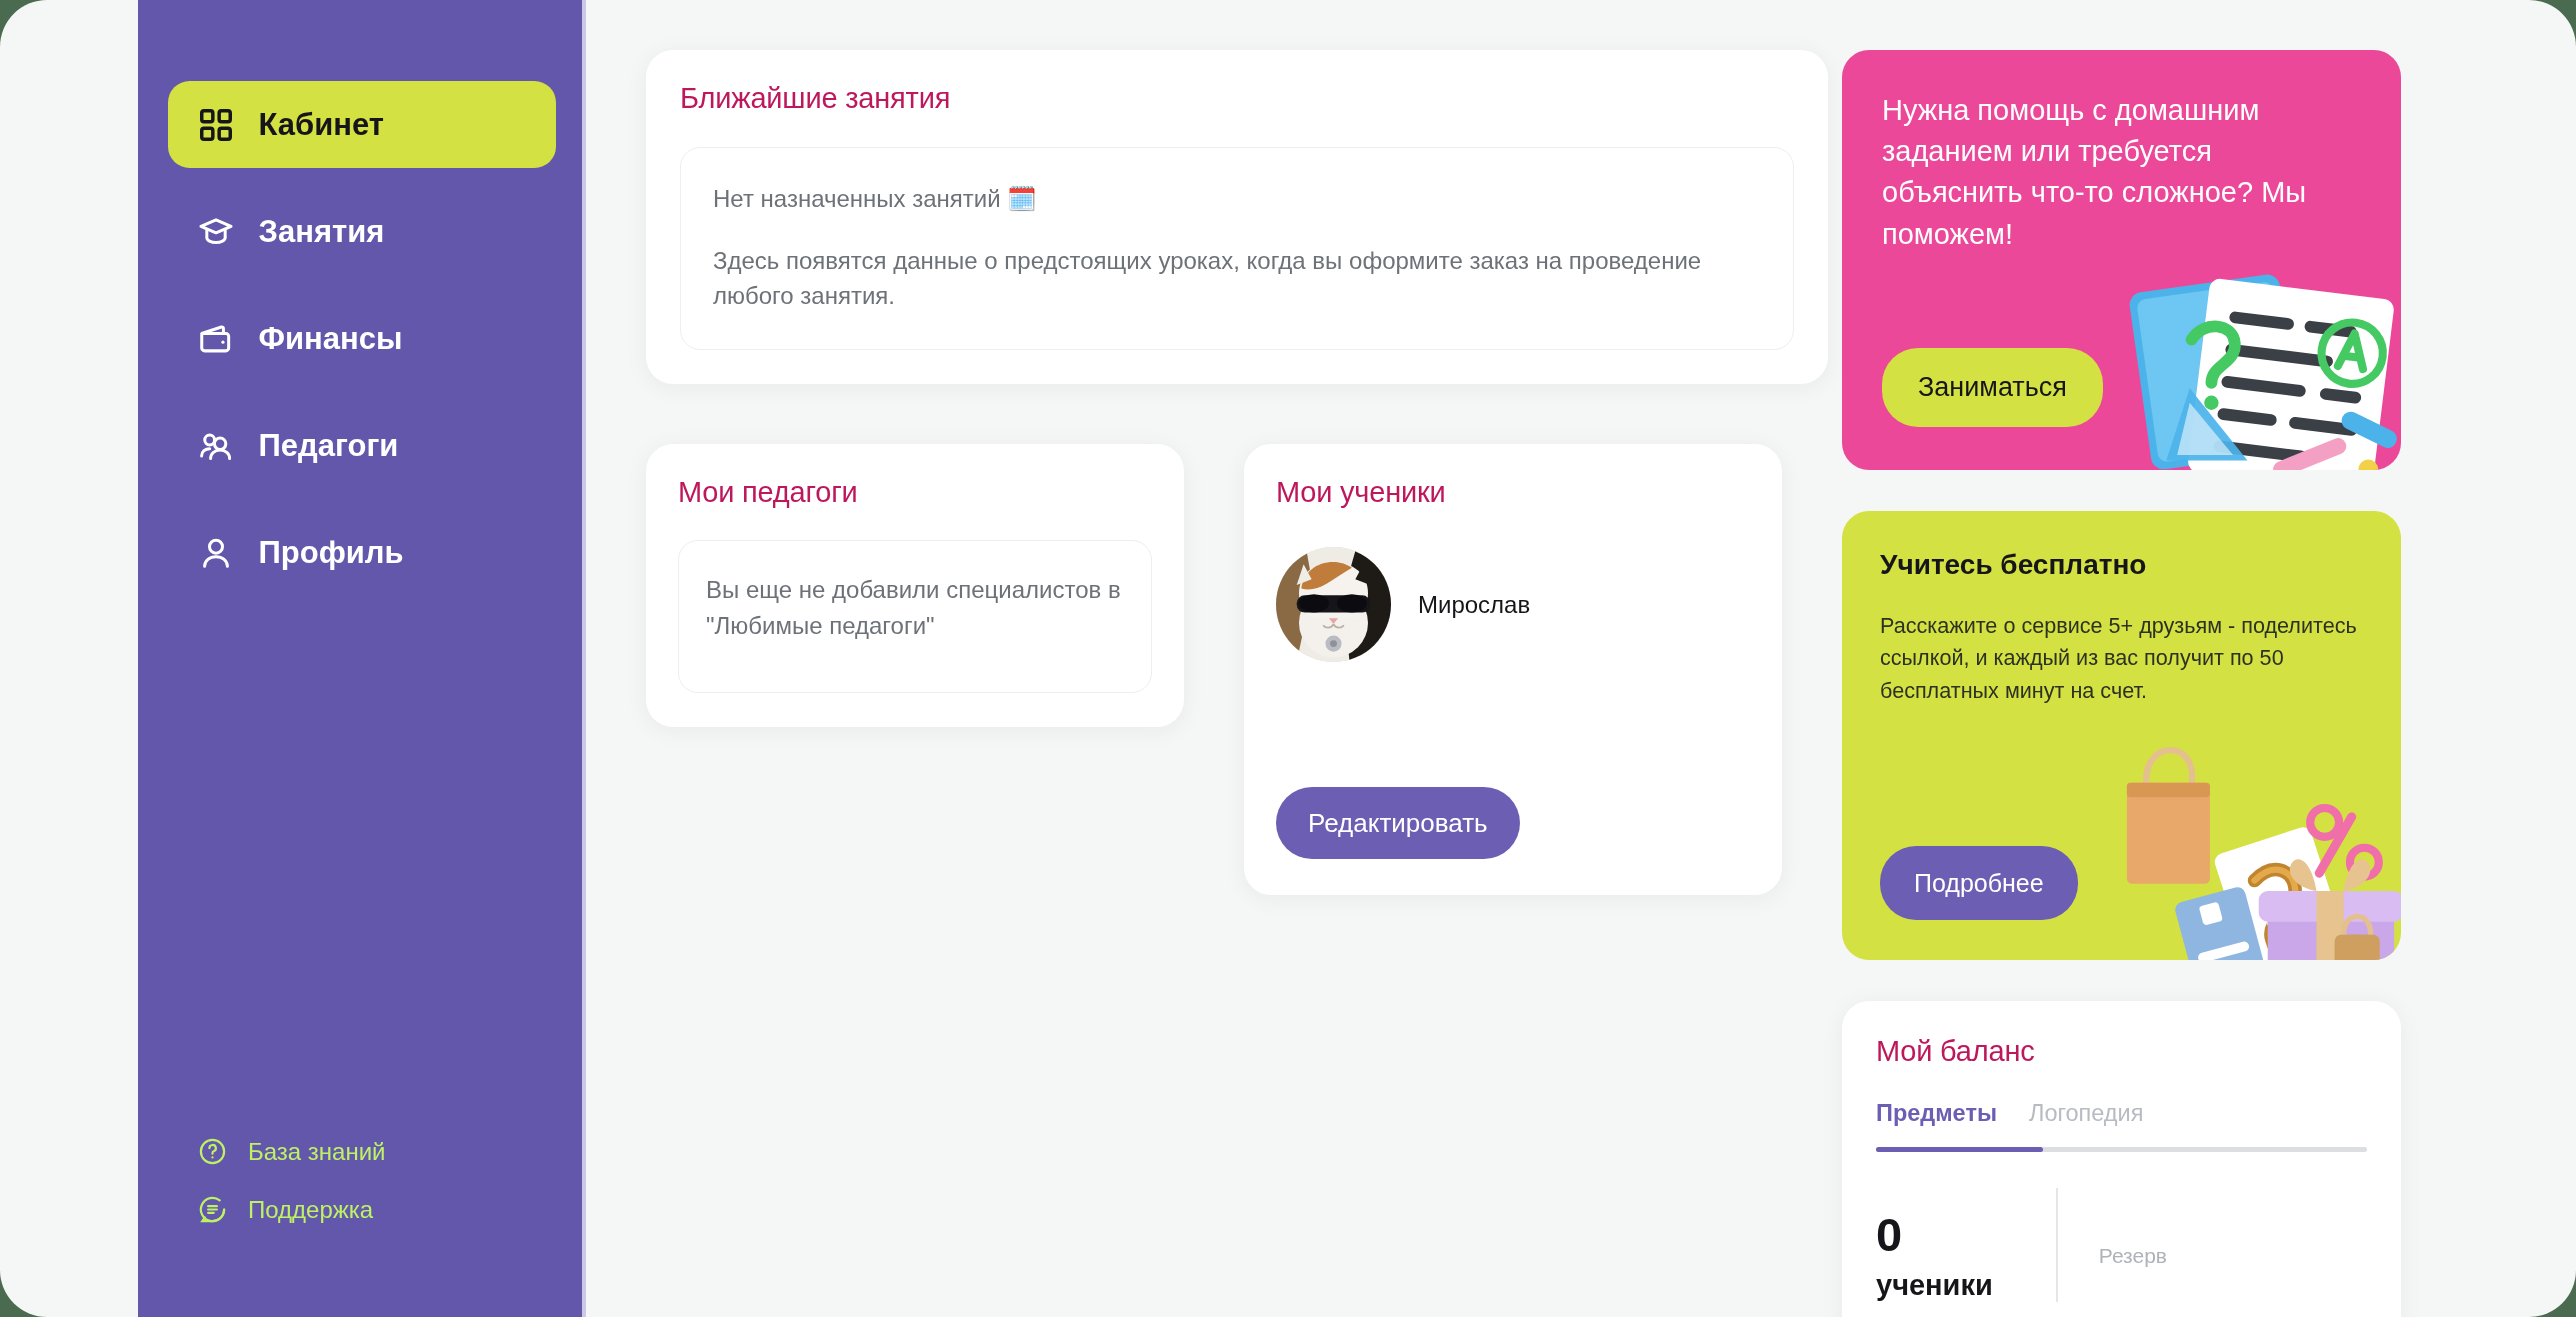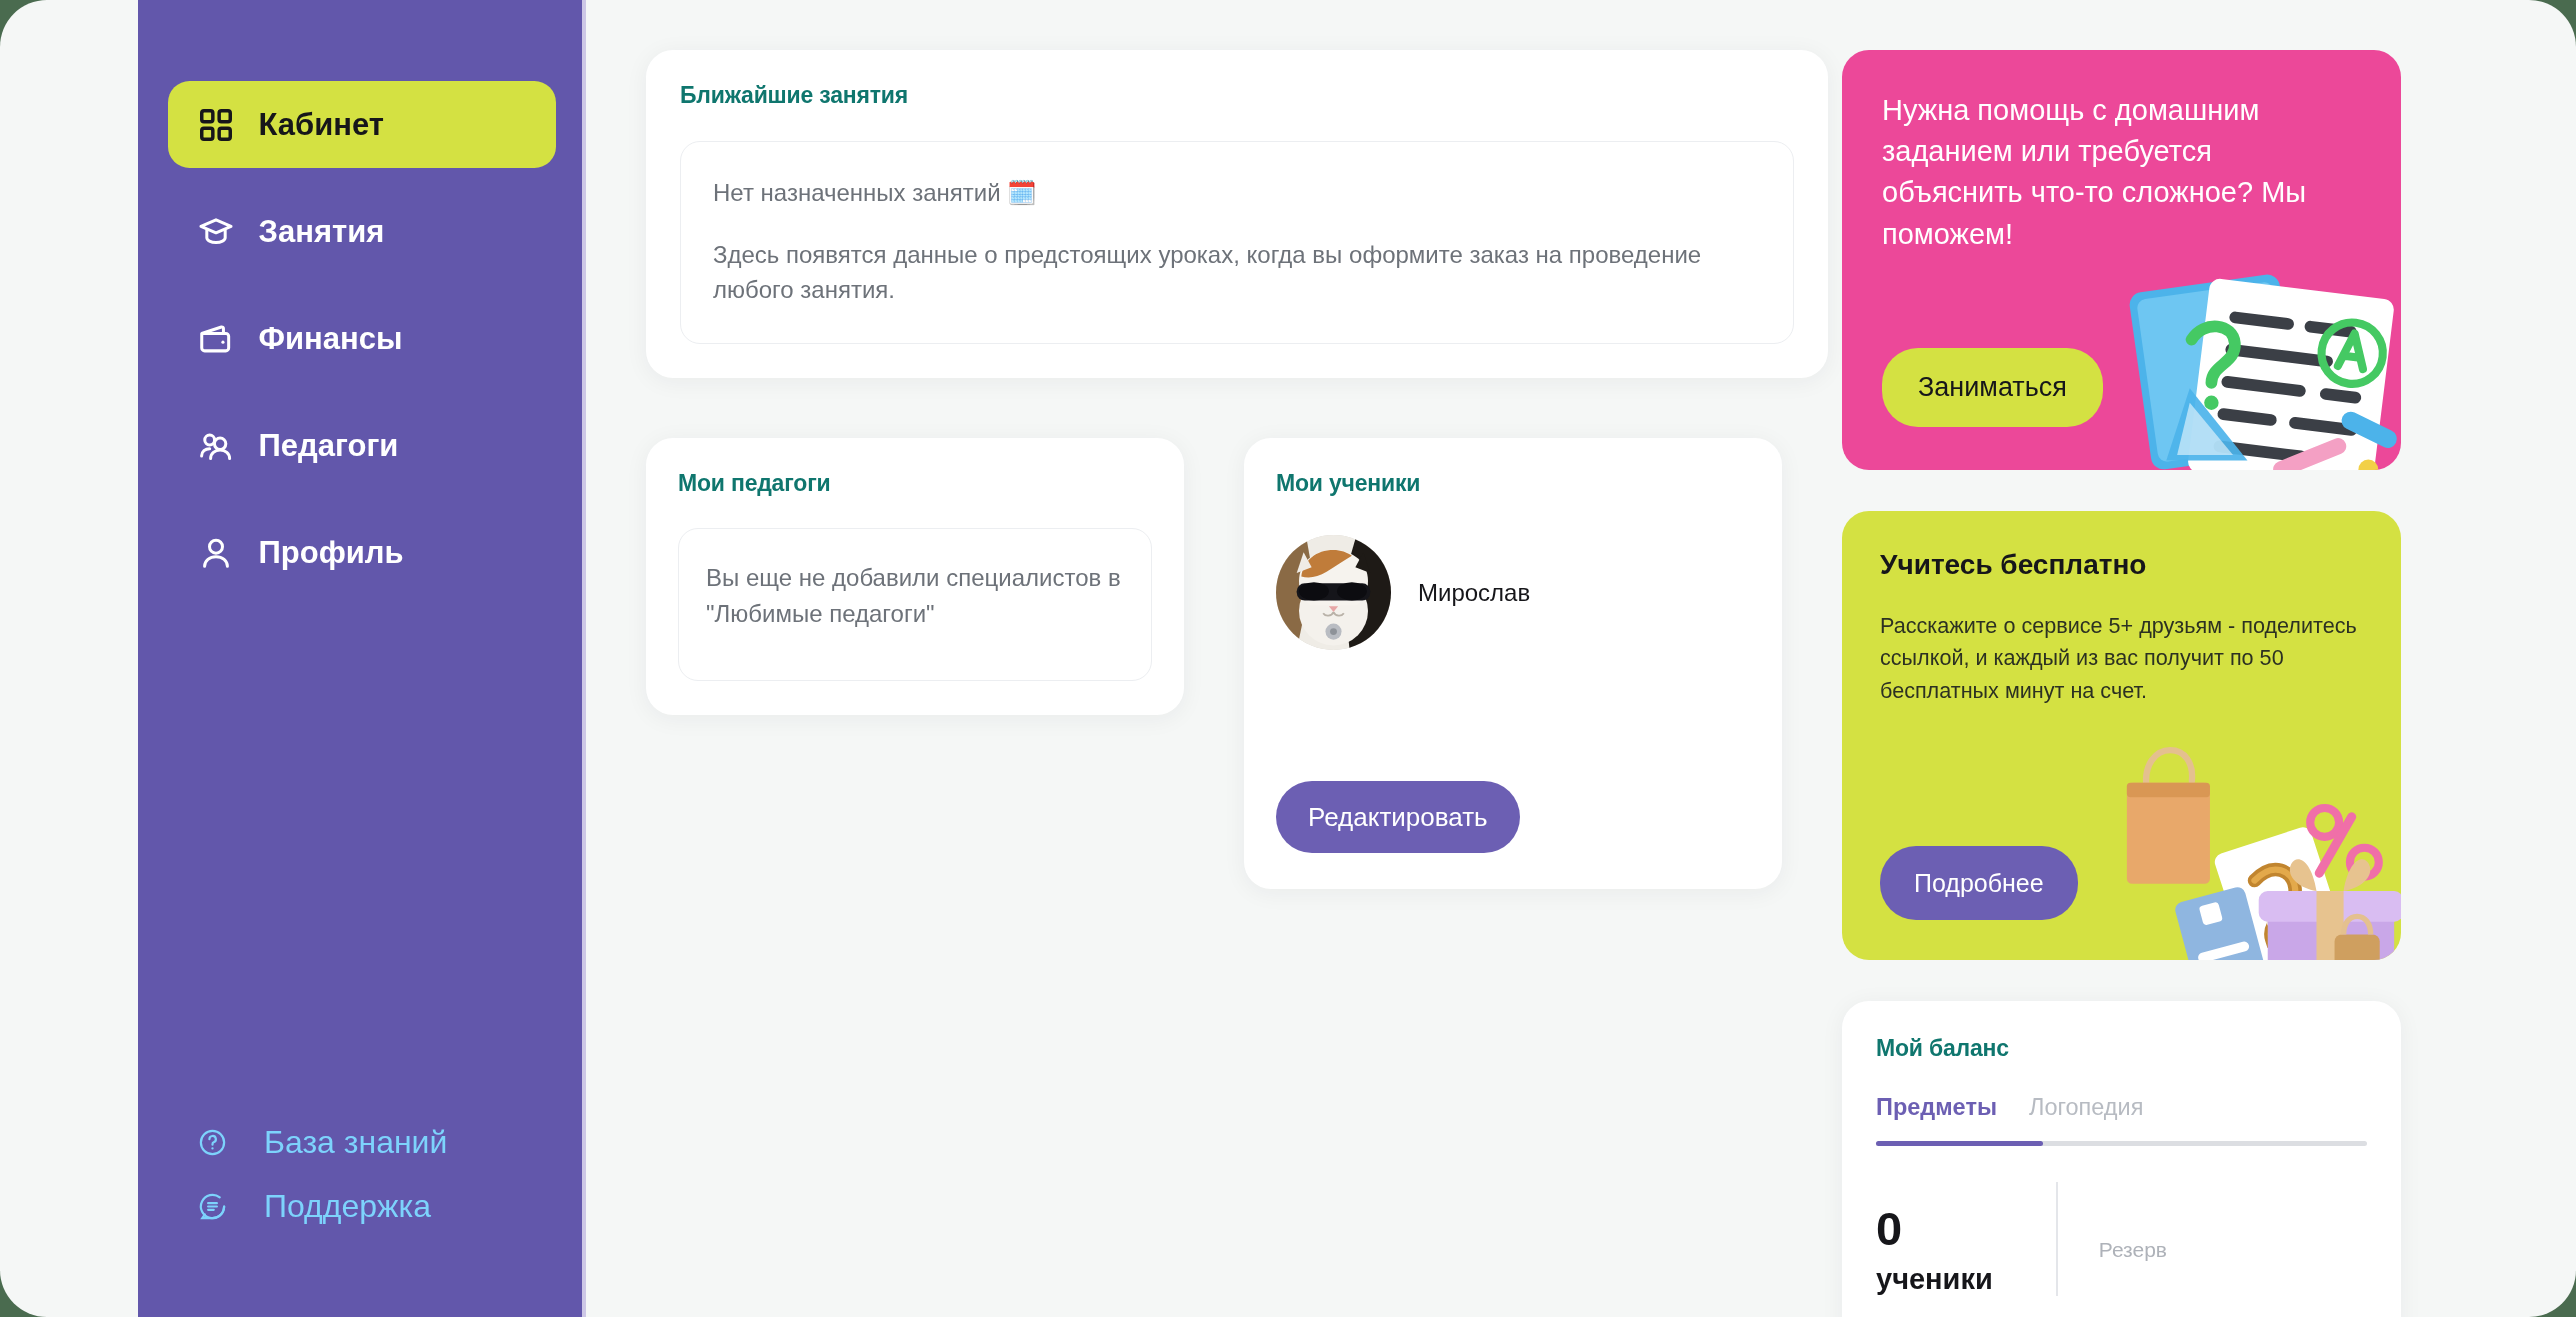--- a/index.html
+++ b/index.html
@@ -65,25 +65,25 @@
   }
   .nav-item .ico { width: 38px; height: 38px; flex: 0 0 38px; display:flex; align-items:center; justify-content:center;}
   .nav-item .ico svg { width: 38px; height: 38px; display: block; }
 
   .nav-spacer { flex: 1 1 auto; }
 
   .nav-bottom { padding: 0 0 65px 0; }
   .nav-sub {
     display: flex;
     align-items: center;
-    gap: 36px;
+    gap: 20px;
     margin: 0 30px 27px 30px;
     padding: 0 29px;
-    color: #7dd3fc;
-    font-size: 32px;
+    color: #bef264;
+    font-size: 24px;
     font-weight: 400;
     cursor: pointer;
     white-space: nowrap;
   }
   .nav-sub .ico { width: 31px; height: 31px; flex: 0 0 31px; }
   .nav-sub .ico svg { width: 31px; height: 31px; display: block; }
 
   
   #content {
     position: absolute;
@@ -107,23 +107,23 @@
     width: 559px;
   }
 
   .card {
     background: #ffffff;
     border-radius: 27px;
     box-shadow: 0 3.6px 23.5px rgba(30,35,60,0.055);
   }
 
   .card-title {
-    font-size: 23px;
-    font-weight: 700;
-    color: #0f766e;
+    font-size: 29px;
+    font-weight: 400;
+    color: #be185d;
     letter-spacing: -0.2px;
   }
 
   
   #card-upcoming { padding: 32px 34px 34px 34px; }
   #card-upcoming .card-title { margin-bottom: 32px; }
   .inner-box {
     border: 1.8px solid #eceef1;
     border-radius: 20px;
     padding: 34px 32px 36px 32px;

